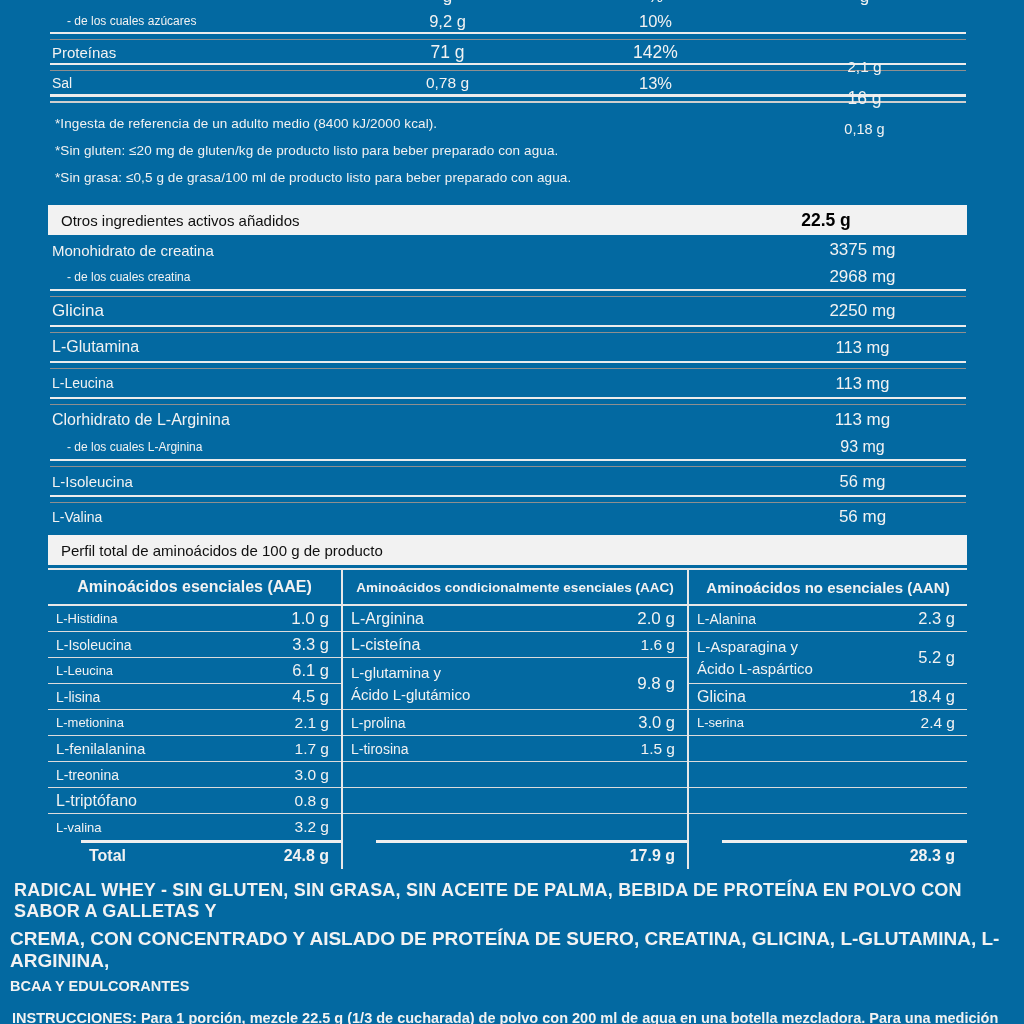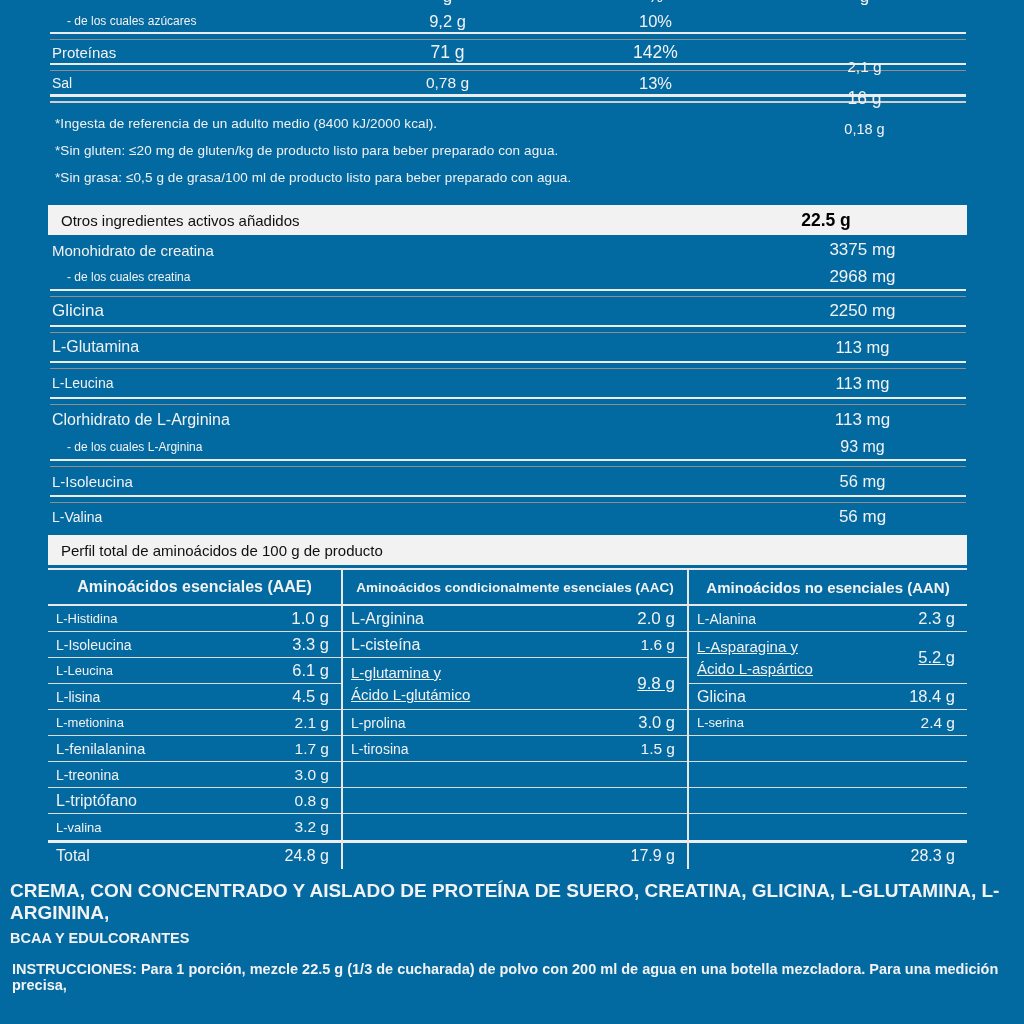--- a/index.html
+++ b/index.html
@@ -45,30 +45,30 @@
   .agrid { display:flex; }
   .acol { box-sizing:border-box; }
   .c1 { width:295px; } .c2 { width:346px; } .c3 { width:278px; }
   .c1, .c2 { border-right:2px solid #e8e8e8; }
   .ahead { height:38px; border-top:2px solid #e8e8e8; border-bottom:2px solid #e8e8e8;
            display:flex; align-items:center; justify-content:center; font-weight:700; box-sizing:border-box; }
   .c1 .ahead { font-size:16px; } .c2 .ahead { font-size:13.5px; } .c3 .ahead { font-size:15px; }
   .acell { height:26px; box-sizing:border-box; border-bottom:1.5px solid #dcdcdc;
            display:flex; align-items:center; justify-content:space-between; padding:0 12px 0 8px; }
   .acell.noline { border-bottom:none; }
-  .acell.merged { height:52px;text-decoration:underline; }
+  .acell.merged { height:52px; }
   .acell .alabel { font-size:14px; }
   .acell .aval  { font-size:15.5px; }
   .acell .alabel.f15 { font-size:15px; }
   .acell .alabel.f16 { font-size:16px; }
   .acell .alabel.f13 { font-size:13px; }
   .merged .alabel { display:flex; flex-direction:column; justify-content:space-evenly; height:100%; }
   .atotal { height:29px; border-top:3px solid #efefef; box-sizing:border-box;
             display:flex; align-items:center; justify-content:space-between;
-            padding:0 12px 0 8px; font-weight:400; font-size:16px; }
+            padding:0 12px 0 8px; font-weight:700; font-size:16px;margin-left:33px; }
   .atotal.valonly { justify-content:flex-end; }
   
   .desc { margin:11px 8px 0 10px; font-weight:700; line-height:1.15; }
   .desc .d1 { font-size:18px; padding-left:4px; margin-bottom:7px; letter-spacing:.2px; }
   .desc .d2 { font-size:19px; margin-bottom:6px; }
   .desc .d3 { font-size:14.5px; }
   .instructions { margin:15px 10px 0 12px; font-weight:700; font-size:14.5px; }
   .instructions .i1 { margin-bottom:12px; }
 </style>
 </head>
@@ -279,20 +279,21 @@
         <div class="acell noline"></div>
         <div class="atotal valonly">
           <span>28.3 g</span>
         </div>
       </div>
 
     </div>
   </div>
 
   <div class="desc">
+    <div class="d1">RADICAL WHEY - SIN GLUTEN, SIN GRASA, SIN ACEITE DE PALMA, BEBIDA DE PROTEÍNA EN POLVO CON SABOR A GALLETAS Y</div>
     <div class="d2">CREMA, CON CONCENTRADO Y AISLADO DE PROTEÍNA DE SUERO, CREATINA, GLICINA, L-GLUTAMINA, L-ARGININA,</div>
     <div class="d3">BCAA Y EDULCORANTES</div>
   </div>
 
   <div class="instructions">
     <div class="i1">INSTRUCCIONES: Para 1 porción, mezcle 22.5 g (1/3 de cucharada) de polvo con 200 ml de agua en una botella mezcladora. Para una medición precisa,</div>
 
   </div>
 
 </div>

